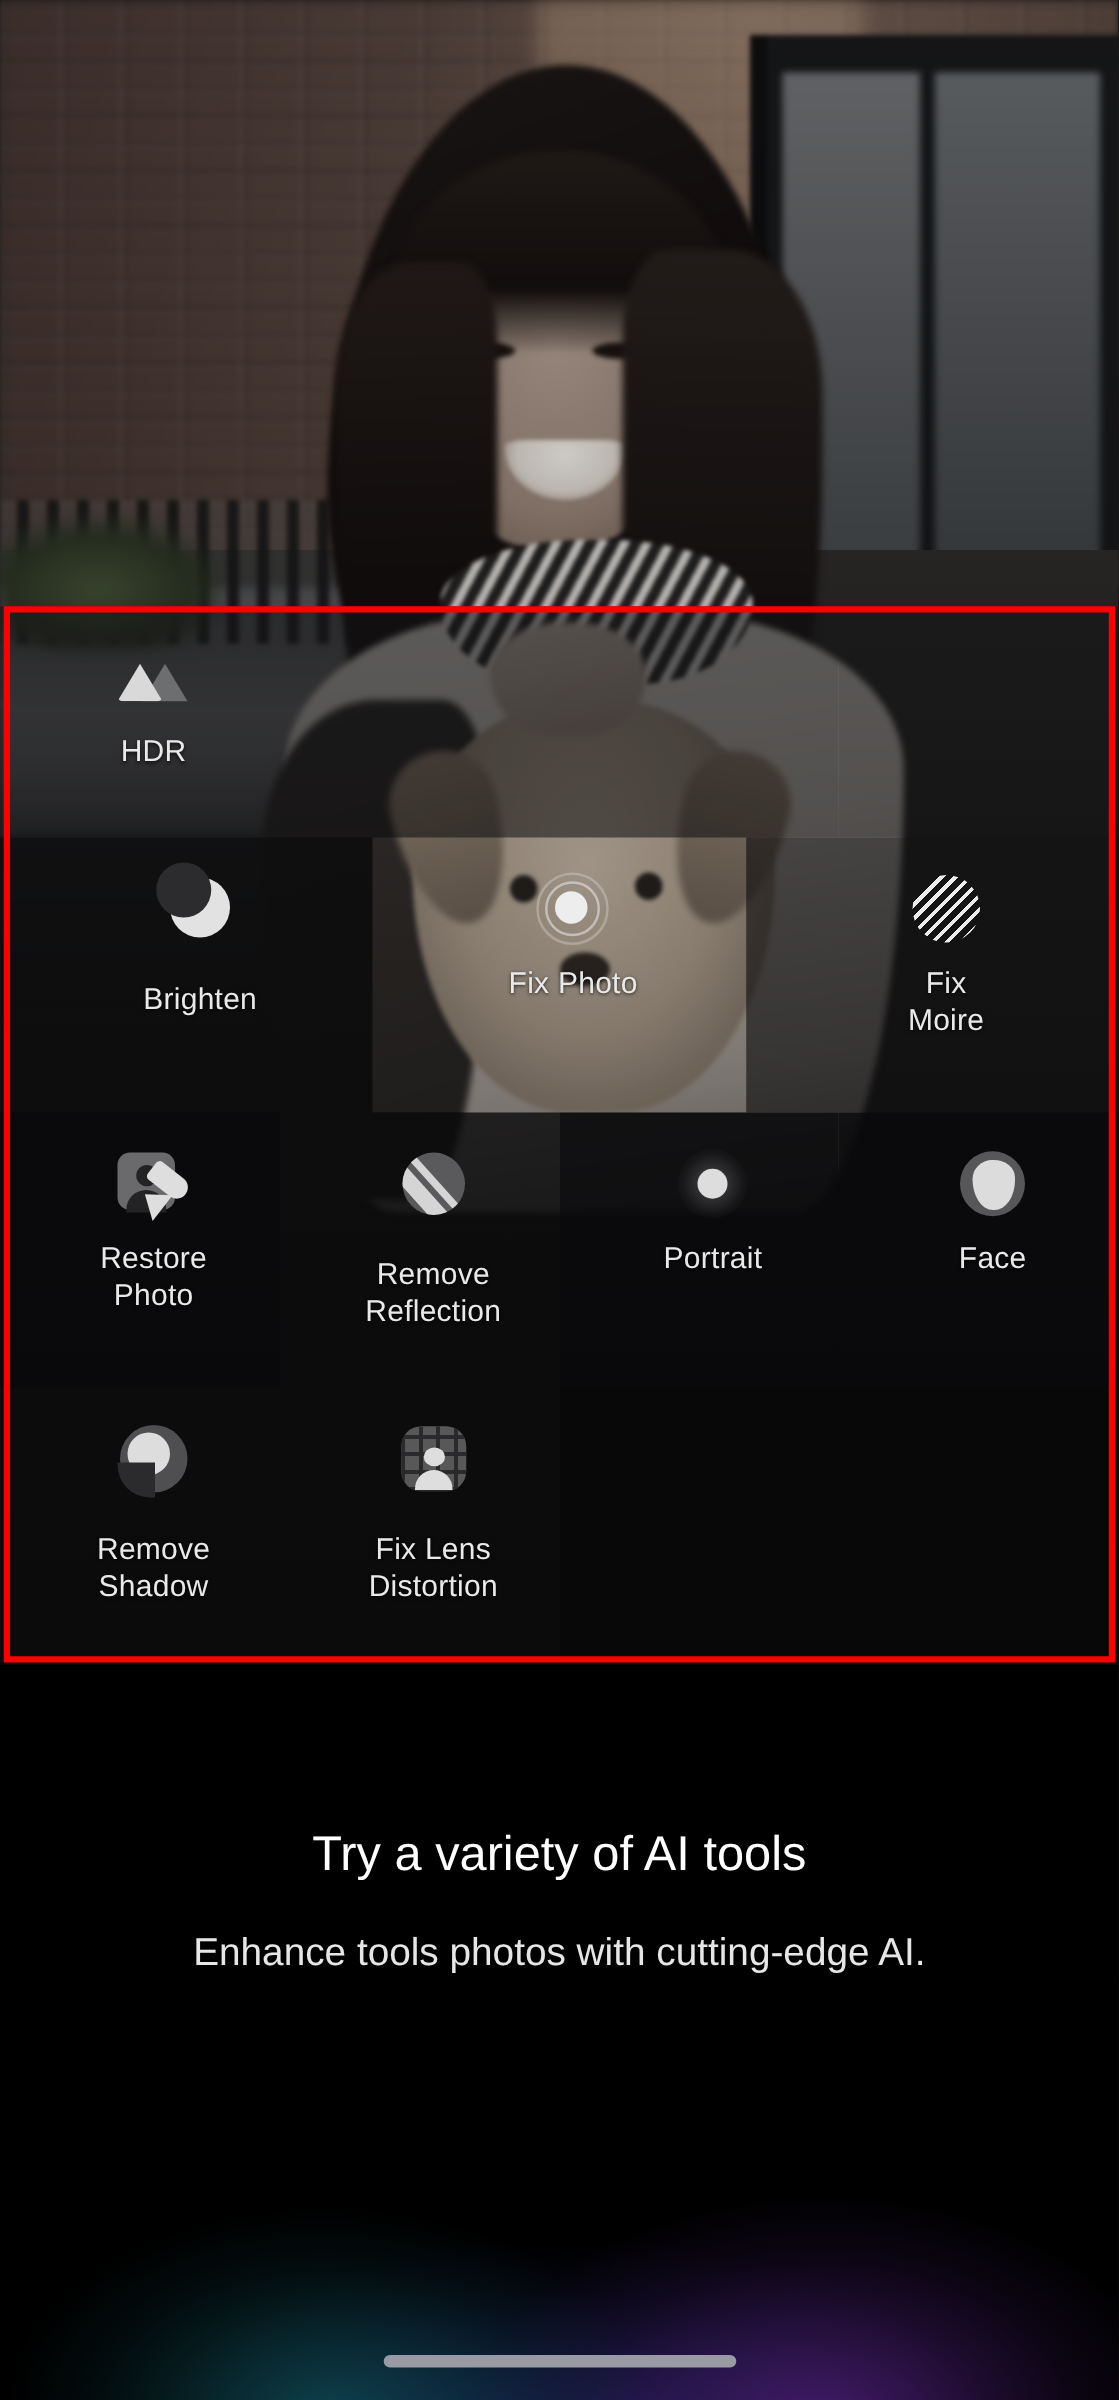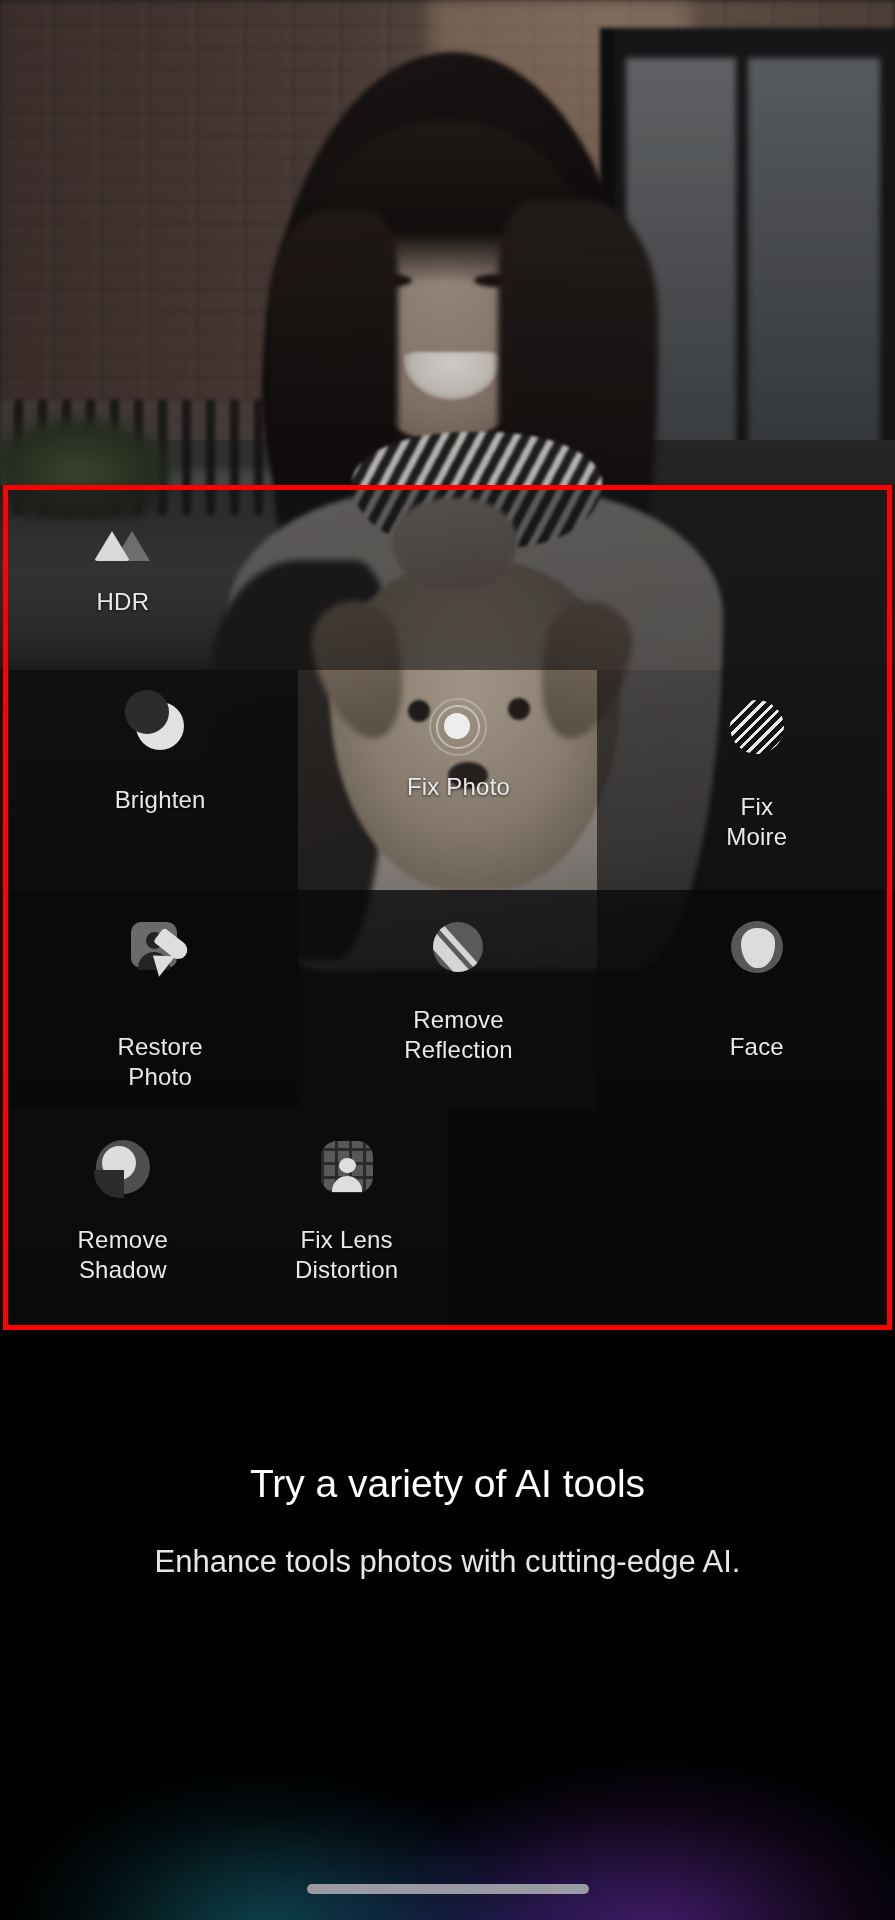--- a/index.html
+++ b/index.html
@@ -286,22 +286,22 @@
     padding-left: 22px;
   }
   .row-h1 .tool-cell { height: 185px; }
   .row-h2 .tool-cell { height: 220px; }
   .row-h3 .tool-cell { height: 220px; }
   .row-h4 .tool-cell { height: 220px; }
 
   .tool-cell.shade-a { background: rgba(20,20,22,0.55); }
   .tool-cell.shade-b { background: rgba(255,255,255,0.055); }
   .tool-cell.shade-c { background: rgba(12,12,14,0.80); gap: 13px; }
-  .tool-cell.shade-d { background: rgba(10,10,12,0.92); gap: 40px; }
-  .tool-cell.shade-e { background: rgba(18,18,20,0.62); gap: 20px; }
+  .tool-cell.shade-d { background: rgba(10,10,12,0.92); }
+  .tool-cell.shade-e { background: rgba(18,18,20,0.62); }
   .tool-cell.empty   { background: rgba(8,8,10,0.95); }
 
   .tool-icon {
     width: 62px;
     height: 62px;
     position: relative;
     margin-bottom: 14px;
     flex: none;
   }
   .tool-label {
@@ -638,20 +638,27 @@
         <div class="tool-icon ic-reflection">
           <span class="disc">
               <span class="s1"></span>
               <span class="s2"></span>
             </span>
         </div>
         <div class="tool-label">Remove
 Reflection</div>
       </div>
       <div class="tool-cell shade-d">
+        <div class="tool-icon ic-portrait">
+          <span class="halo"></span>
+            <span class="dot"></span>
+        </div>
+        <div class="tool-label">Portrait</div>
+      </div>
+      <div class="tool-cell shade-d">
         <div class="tool-icon ic-face">
           <span class="disc"></span>
             <span class="shape"></span>
         </div>
         <div class="tool-label">Face</div>
       </div>
     </div>
 
     <div class="tool-row row-h4">
       <div class="tool-cell shade-c">

